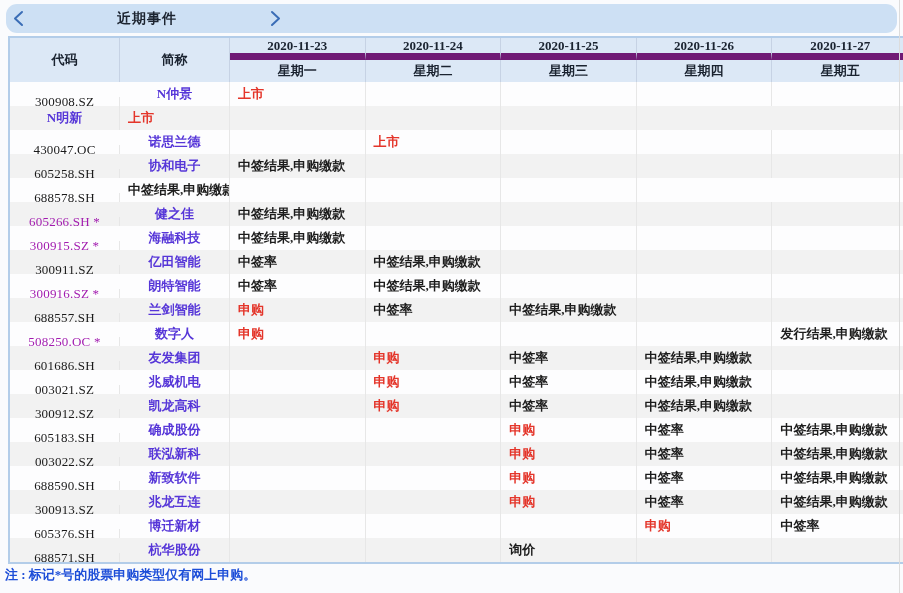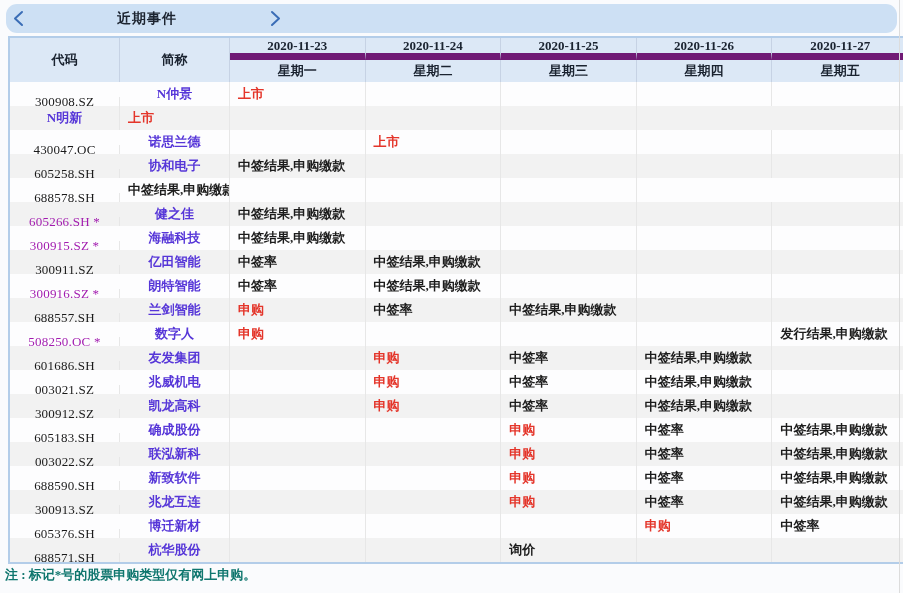--- a/index.html
+++ b/index.html
@@ -54,21 +54,21 @@
   }
   .row .cell:last-child{ border-right:none; }
   .cell.code{ letter-spacing:0.2px;margin-top:15px; }
   .cell.code.starred{ color:#a21caf; }
   .cell.name{ color:#5636d8; font-weight:700; cursor:pointer; }
   .cell.event{ justify-content:flex-start; padding-left:8px; font-weight:700; color:#1c1c1c; }
   .cell.event.red{ color:#e4352a; }
   
   .footnote{
     position:absolute; left:5px; top:566px;
-    font-size:13px; font-weight:700; color:#0f766e;
+    font-size:13px; font-weight:700; color:#1d4ed8;
   }
   
   .edge-line{
     position:absolute; left:899px; top:0; width:1px; height:593px;
     background:#dcdcdc;
   }
 </style>
 </head>
 <body>
 

